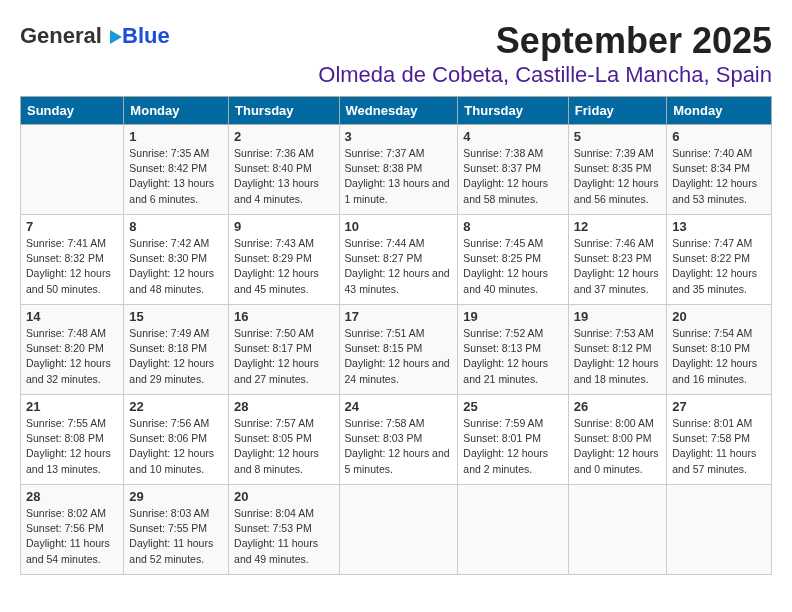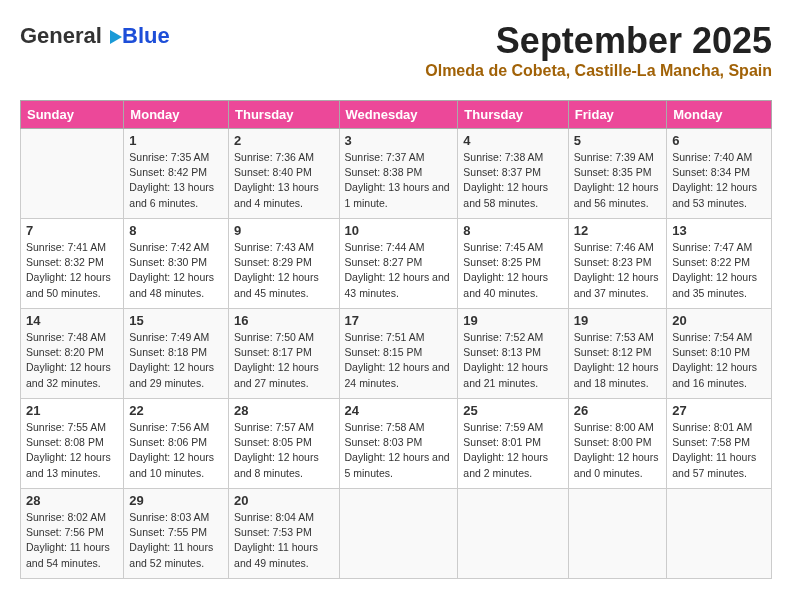--- a/index.html
+++ b/index.html
@@ -5,47 +5,47 @@
     * { margin: 0; padding: 0; box-sizing: border-box; }
     body {
       font-family: Arial, sans-serif;
       background: #fff;
       width: 792px;
       min-height: 612px;
       padding: 20px;
     }
     .header {
       text-align: right;
-      margin-bottom: 20px;
+      margin-bottom: 8px;
     }
     .header h1 {
       font-size: 36px;
       font-weight: bold;
       color: #222;
     }
     .header h2 {
-      font-size: 16px;
-      color: #a16207;
-      font-weight: bold;
+      font-size: 22px;
+      color: #4c1d95;
+      font-weight: normal;
     }
     .logo {
       float: left;
       display: flex;
       flex-direction: row;
       align-items: flex-start;
       margin-top: 4px;
     }
     table {
       width: 100%;
       border-collapse: collapse;
       margin-top: 8px;
       clear: both;
     }
     thead tr th {
-      background-color: #ec4899;
+      background-color: #0369a1;
       color: #fff;
       text-align: left;
       padding: 6px 6px;
       font-size: 13px;
       font-weight: bold;
       border: 1px solid #aaa;
     }
     tbody tr td {
       vertical-align: top;
       border: 1px solid #ccc;

